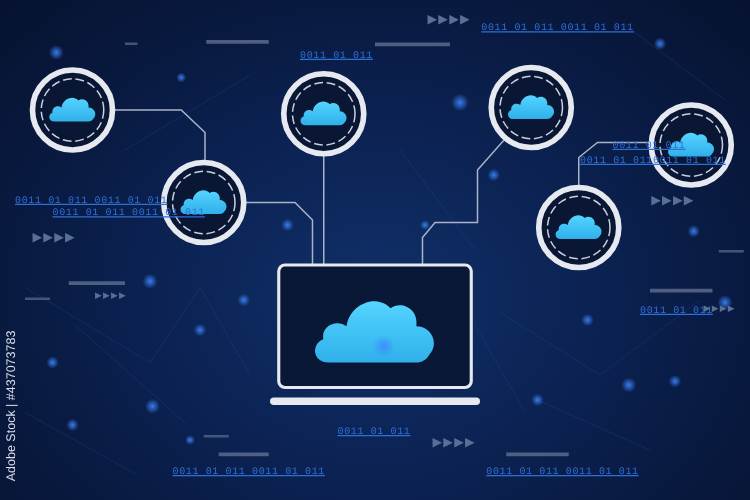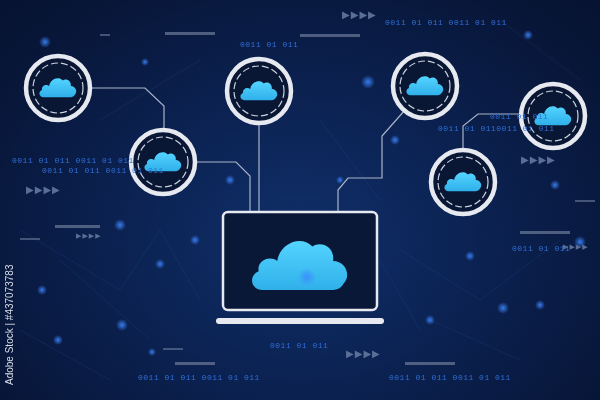--- a/index.html
+++ b/index.html
@@ -1,20 +1,20 @@
 <!DOCTYPE html>
 <html><head>
 <meta charset="utf-8">
 <style>
   html,body{margin:0;padding:0;}
   body{width:600px;height:400px;overflow:hidden;background:#0a1a3a;font-family:"Liberation Sans",sans-serif;}
   #scene{position:relative;width:600px;height:400px;
     background:radial-gradient(ellipse at 50% 60%, #10306a 0%, #0b2150 45%, #08173a 80%, #061230 100%);}
   svg{position:absolute;left:0;top:0;}
-  .bin{position:absolute;font-family:"Liberation Mono",monospace;font-size:8px;color:#2f6fd8;letter-spacing:0.5px;white-space:nowrap;}
+  .bin{position:absolute;font-family:"Liberation Mono",monospace;font-size:8px;color:#2f6fd8;letter-spacing:0.5px;white-space:nowrap;text-decoration:underline;}
   .arrows{position:absolute;font-size:10px;color:#5a6f96;letter-spacing:1px;white-space:nowrap;}
   .wm{position:absolute;left:4px;top:385px;transform:rotate(-90deg);transform-origin:0 0;font-size:10px;color:#d8dde8;white-space:nowrap;}
 </style>
 </head>
 <body>
 
 <div id="scene">
   <svg width="600" height="400" viewBox="0 0 600 400">
     <defs>
       <radialGradient id="glow" cx="50%" cy="50%" r="50%">
@@ -127,21 +127,21 @@
       <use href="#cloud" x="248" y="230" width="104" height="62"></use>
       <circle cx="307" cy="277" r="9" fill="url(#glow)" opacity="0.9"></circle>
       <rect x="216" y="318" width="168" height="6" rx="3" fill="#e6e9f0"></rect>
     </g>
   </svg>
 
   <div class="bin" style="left:240px;top:40px">0011 01  011</div>
   <div class="bin" style="left:385px;top:18px">0011 01  011  0011 01  011</div>
   <div class="bin" style="left:12px;top:156px">0011 01  011    0011 01  011</div>
   <div class="bin" style="left:42px;top:166px">0011 01  011    0011 01  011</div>
-  <div class="bin" style="left:438px;top:124px">0011 01  0110011 01  011</div>
+  <div class="bin" style="left:464px;top:124px">0011 01  0110011 01  011</div>
   <div class="bin" style="left:490px;top:112px">0011 01  011</div>
   <div class="bin" style="left:512px;top:244px">0011 01  011</div>
   <div class="bin" style="left:270px;top:341px">0011 01  011</div>
   <div class="bin" style="left:138px;top:373px">0011 01  011  0011 01  011</div>
   <div class="bin" style="left:389px;top:373px">0011 01  011  0011 01  011</div>
 
   <div class="arrows" style="left:342px;top:9px">▶▶▶▶</div>
   <div class="arrows" style="left:26px;top:184px">▶▶▶▶</div>
   <div class="arrows" style="left:76px;top:232px;font-size:7px">▶▶▶▶</div>
   <div class="arrows" style="left:521px;top:154px">▶▶▶▶</div>

